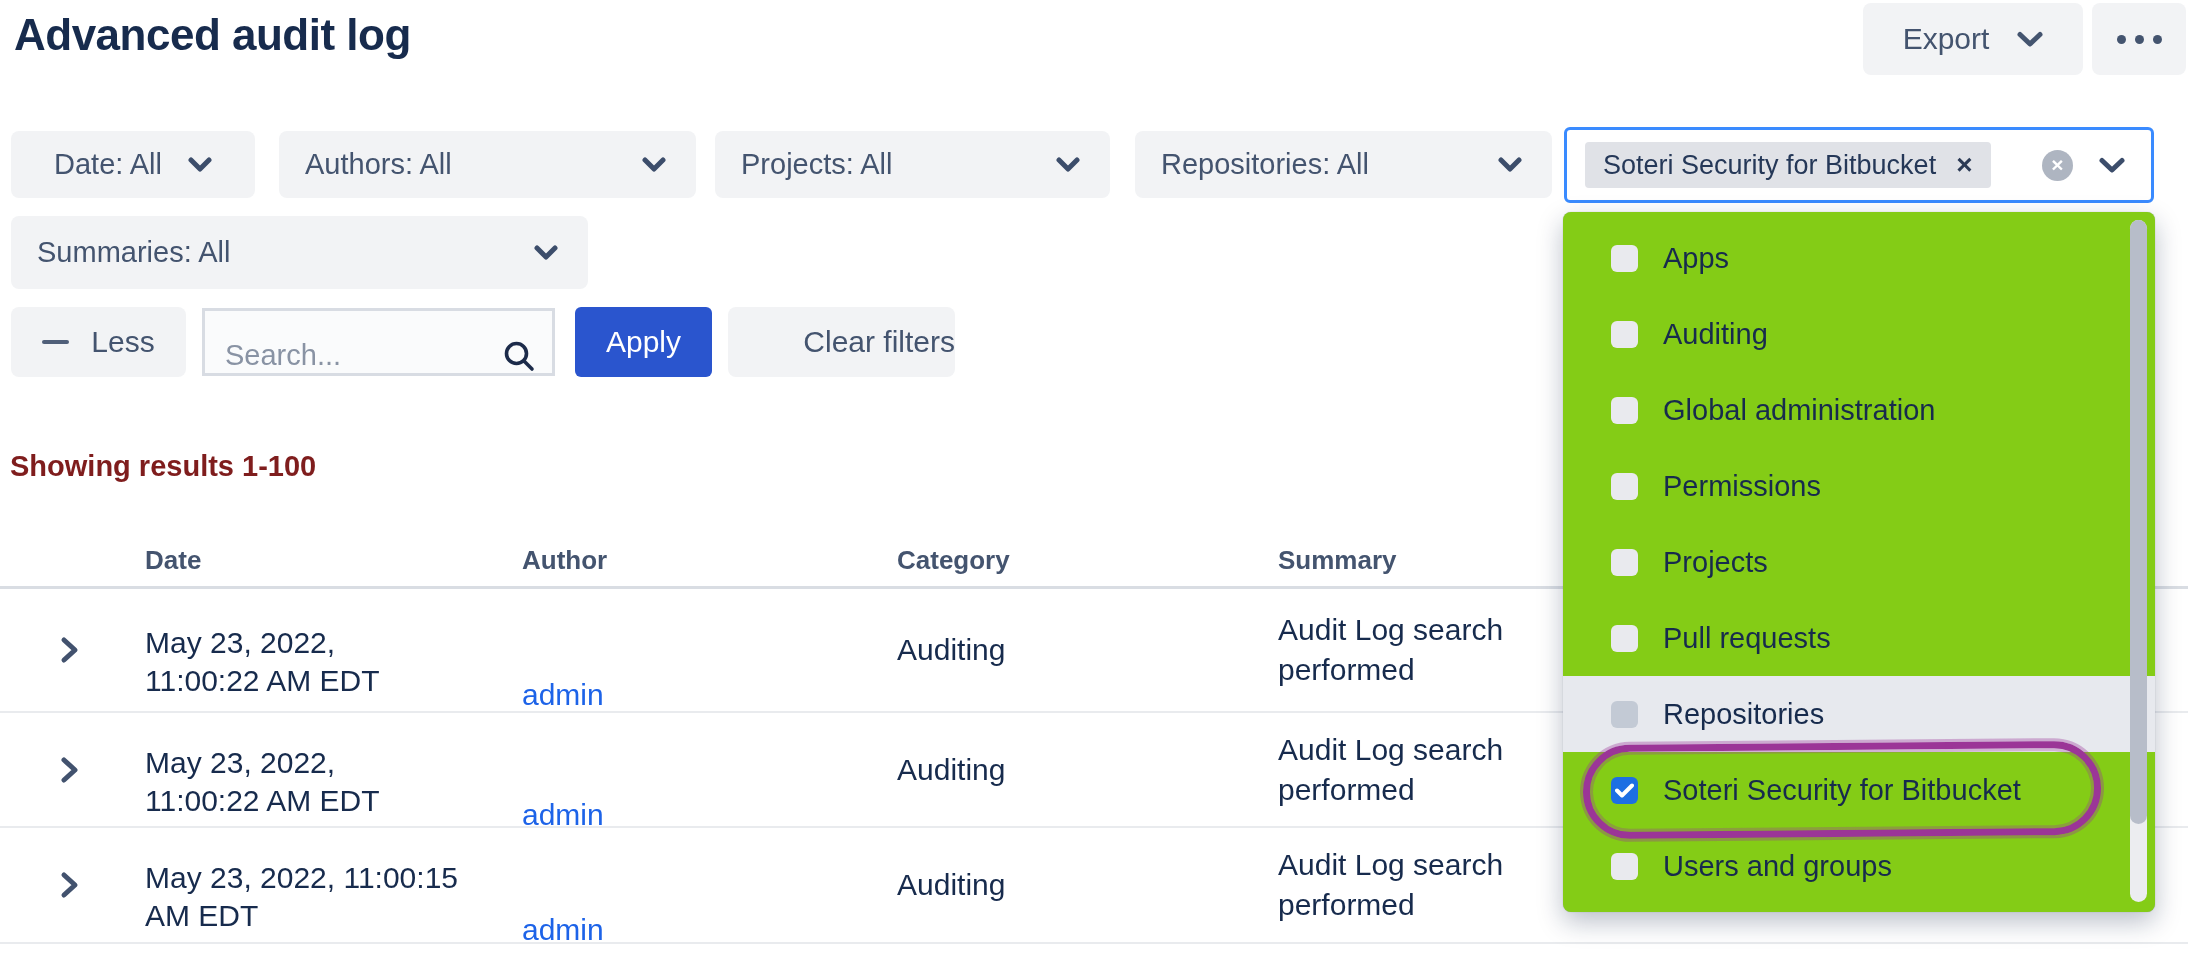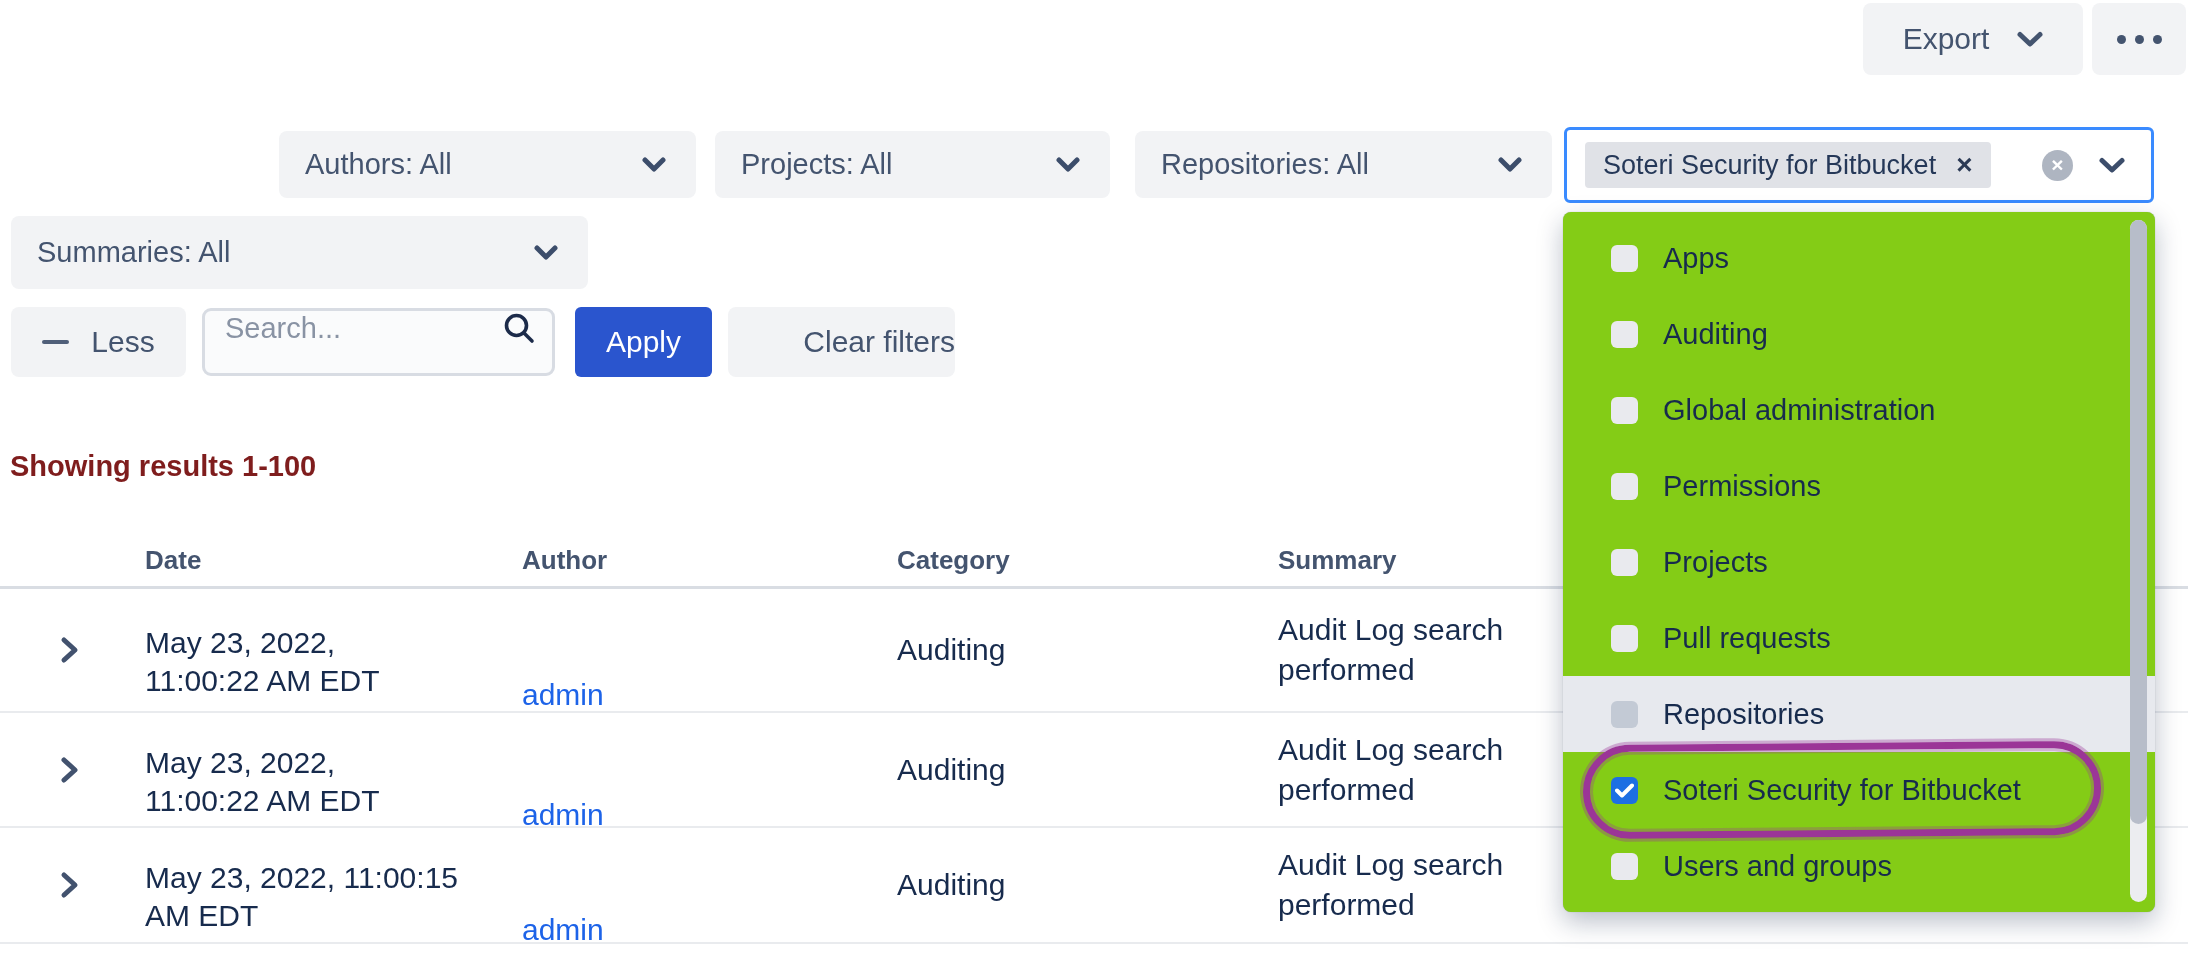--- a/index.html
+++ b/index.html
@@ -28,21 +28,21 @@
   .tag-pill{display:flex;align-items:center;background:#E0E2E7;border-radius:4px;height:46px;padding:0 18px;gap:20px;}
   .tag-pill .tlbl{font-size:27px;color:#253858;white-space:nowrap;}
   .tag-x{font-size:28px;font-weight:700;color:#2B3A55;line-height:1;cursor:pointer;}
   .ms-spacer{flex:1;}
   .clear-circle{width:31px;height:31px;border-radius:50%;background:#AEB5C1;color:#fff;display:flex;align-items:center;
       justify-content:center;font-size:21px;font-weight:700;cursor:pointer;margin-right:26px;}
 
   .less-btn{left:11px;top:307px;width:175px;height:70px;justify-content:center;gap:22px;font-size:30px;}
   .minus-bar{width:27px;height:4px;border-radius:2px;background:#505F79;}
   .search-box{position:absolute;left:202px;top:308px;width:353px;height:68px;background:#FAFBFC;border:3px solid #D8DCE3;
-      border-radius:9px;box-sizing:border-box;display:flex;align-items:flex-start;padding:0 16px 0 18px;}
+      border-radius:0;box-sizing:border-box;display:flex;align-items:flex-end;padding:0 16px 0 18px;}
   .search-box input{flex:1;border:none;outline:none;background:transparent;font-size:29px;color:#172B4D;
       font-family:"Liberation Sans",sans-serif;min-width:0;}
   .search-box input::placeholder{color:#8993A4;}
   .apply-btn{position:absolute;left:575px;top:307px;width:137px;height:70px;background:#2A55CE;border-radius:6px;border:none;
       color:#fff;font-size:30px;font-weight:500;display:flex;align-items:center;justify-content:center;cursor:pointer;
       font-family:"Liberation Sans",sans-serif;}
   .clear-btn{left:728px;top:307px;width:227px;height:70px;justify-content:flex-end;font-size:30px;}
 
   .showing{position:absolute;left:10px;top:450px;font-size:29px;font-weight:700;color:#7f1d1d;}
 
@@ -71,35 +71,44 @@
   .dd-scroll-track{position:absolute;right:8px;top:8px;width:17px;height:682px;background:#ECEDF0;border-radius:10px;}
   .dd-scroll-thumb{position:absolute;left:0;top:0;width:17px;height:604px;background:#B7BDC9;border-radius:10px;cursor:grab;}
 
   svg{display:block;}
 </style>
 </head>
 <body>
 
 <div class="app">
 
+  <div class="page-title">Advanced audit log</div>
 
   <div class="gbtn export-btn">
     <span class="lbl">Export</span>
     <span>
       <svg width="26" height="17" viewBox="0 0 26 17">
           <path d="M3 3.5 L13 13 L23 3.5" stroke="#44546F" stroke-width="5" fill="none" stroke-linecap="round" stroke-linejoin="round"></path>
         </svg>
     </span>
   </div>
   <div class="gbtn more-btn">
     <span class="dot"></span>
     <span class="dot"></span>
     <span class="dot"></span>
   </div>
 
+  <div class="gbtn f-date">
+    <span class="lbl">Date: All</span>
+    <span>
+      <svg width="24" height="16" viewBox="0 0 24 16">
+          <path d="M3 3 L12 12 L21 3" stroke="#3C4D6B" stroke-width="5" fill="none" stroke-linecap="round" stroke-linejoin="round"></path>
+        </svg>
+    </span>
+  </div>
   <div class="gbtn f-authors spread">
     <span class="lbl">Authors: All</span>
     <span>
       <svg width="24" height="16" viewBox="0 0 24 16">
           <path d="M3 3 L12 12 L21 3" stroke="#3C4D6B" stroke-width="5" fill="none" stroke-linecap="round" stroke-linejoin="round"></path>
         </svg>
     </span>
   </div>
   <div class="gbtn f-projects spread">
     <span class="lbl">Projects: All</span>

